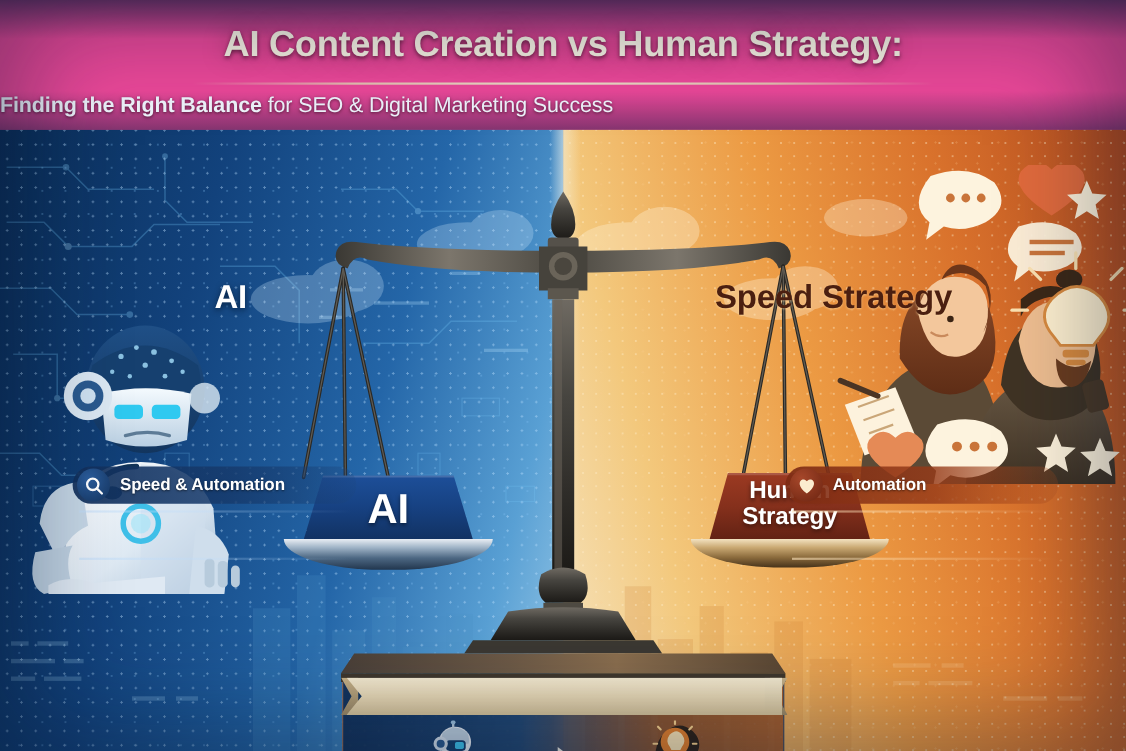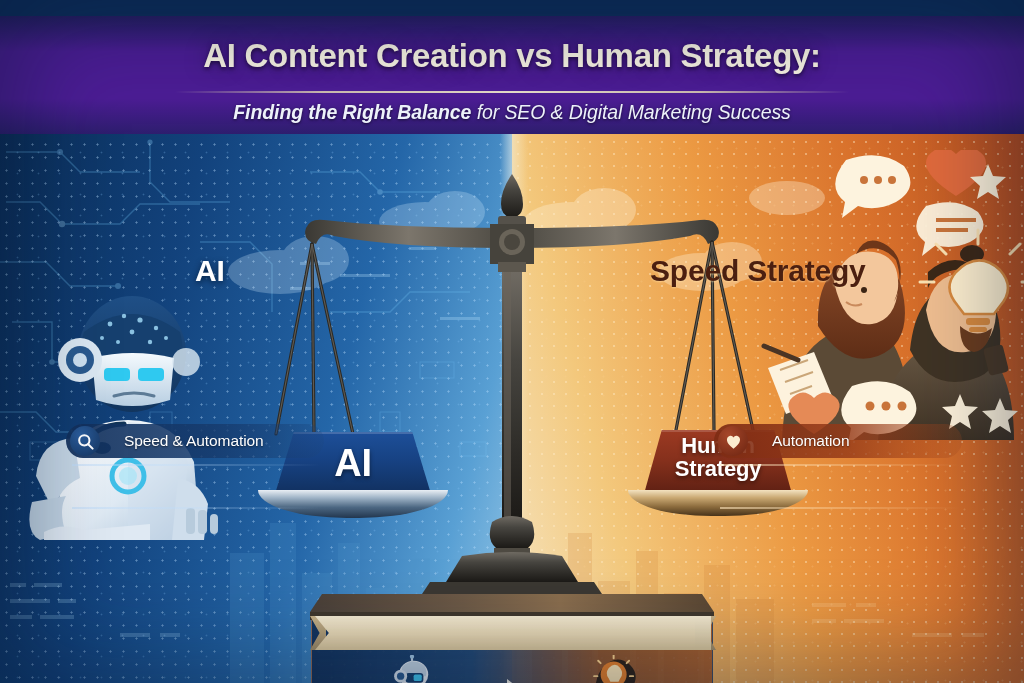--- a/index.html
+++ b/index.html
@@ -6,47 +6,46 @@
   html,body { width:1024px; height:683px; overflow:hidden; background:#0b2a54; }
   body { font-family:"Liberation Sans", sans-serif; }
 
   #poster {
     position:relative; width:1024px; height:683px; overflow:hidden;
     background:#0d2f5e;
   }
 
   
   .header {
-    position:absolute; left:0; top:16px; width:1024px; height:118px;
+    position:absolute; left:0; top:0; width:1024px; height:118px;
     background:
       radial-gradient(ellipse 700px 160px at 50% 45%, rgba(52,110,178,.95) 0%, rgba(24,72,136,.9) 45%, rgba(13,47,94,1) 100%),
       linear-gradient(180deg,#0c2c58 0%,#18508f 55%,#0f3known 100%);
-    background-color:#4c1d95;
+    background-color:#ec4899;
     z-index:40;
   }
   .header:after{
     content:""; position:absolute; inset:0;
     background:linear-gradient(180deg, rgba(8,30,62,.55) 0%, rgba(8,30,62,0) 30%, rgba(8,30,62,0) 70%, rgba(8,30,62,.45) 100%);
   }
   .hdr-title {
     position:absolute; top:21px; left:0; width:1024px; text-align:center;
     font-size:33px; font-weight:bold; letter-spacing:-.3px;
     color:#f7f2e2; z-index:3;
     text-shadow:0 2px 4px rgba(0,0,0,.55), 0 0 22px rgba(0,0,0,.35);
     font-family:"Liberation Sans", sans-serif;
   }
   .hdr-rule {
     position:absolute; top:75px; left:175px; width:674px; height:2px; z-index:3;
     background:linear-gradient(90deg, rgba(215,225,240,0) 0%, rgba(226,214,180,.85) 22%, rgba(240,232,205,.95) 50%, rgba(226,214,180,.85) 78%, rgba(215,225,240,0) 100%);
   }
   .hdr-sub {
-    position:absolute; top:85px; left:0; width:1024px; text-align:center;
+    position:absolute; top:85px; left:0; width:1024px; text-align:left;
     font-size:19.5px; color:#eef3fb; z-index:3; letter-spacing:-.1px;
     text-shadow:0 1px 3px rgba(0,0,0,.6);
-    font-style:italic;
   }
   .hdr-sub b { font-weight:bold; }
 
   
   .stage { position:absolute; left:0; top:112px; width:1024px; height:571px; overflow:hidden; }
 
   .side { position:absolute; top:0; height:571px; width:512px; overflow:hidden; }
 
   
   .side-left { left:0;
@@ -142,21 +141,21 @@
   
   .pill {
     position:absolute; height:34px; z-index:32; display:flex; align-items:center;
     border-radius:17px; padding-left:4px;
   }
   .pill .ico {
     width:30px; height:30px; border-radius:50%;
     display:flex; align-items:center; justify-content:center; flex:0 0 auto;
   }
   .pill .txt {
-    font-size:15.5px; font-weight:normal; color:#ffffff; margin-left:24px;
+    font-size:15.5px; font-weight:bold; color:#ffffff; margin-left:9px;
     white-space:nowrap; letter-spacing:-.1px;
     text-shadow:0 1px 2px rgba(0,0,0,.55);
     text-align:right;
   }
   .pill-left {
     left:66px; width:258px;
     background:linear-gradient(90deg, rgba(18,48,92,.93) 0%, rgba(22,58,108,.85) 55%, rgba(28,70,126,.25) 100%);
   }
   .pill-left .ico { background:radial-gradient(circle at 35% 30%, #2b5e9e, #15355f); }
   .pill-right {

